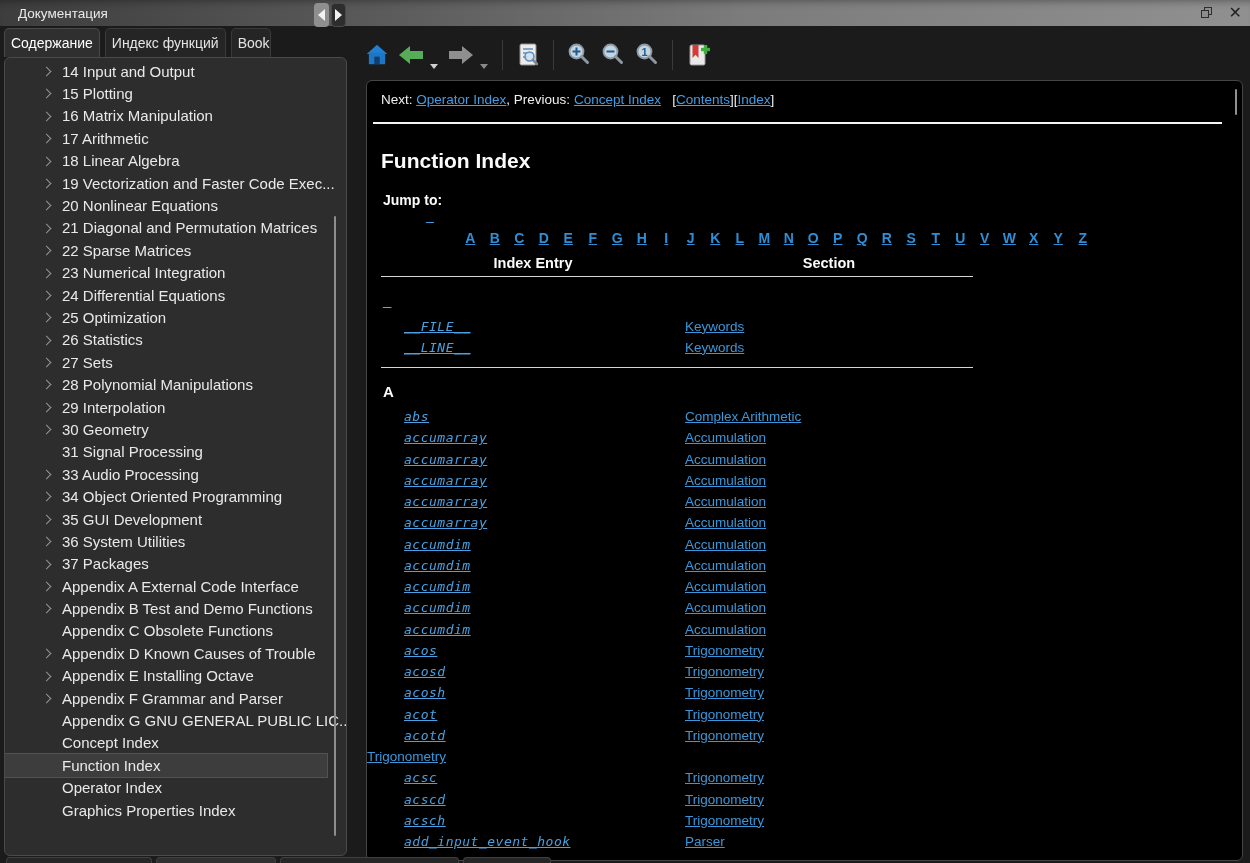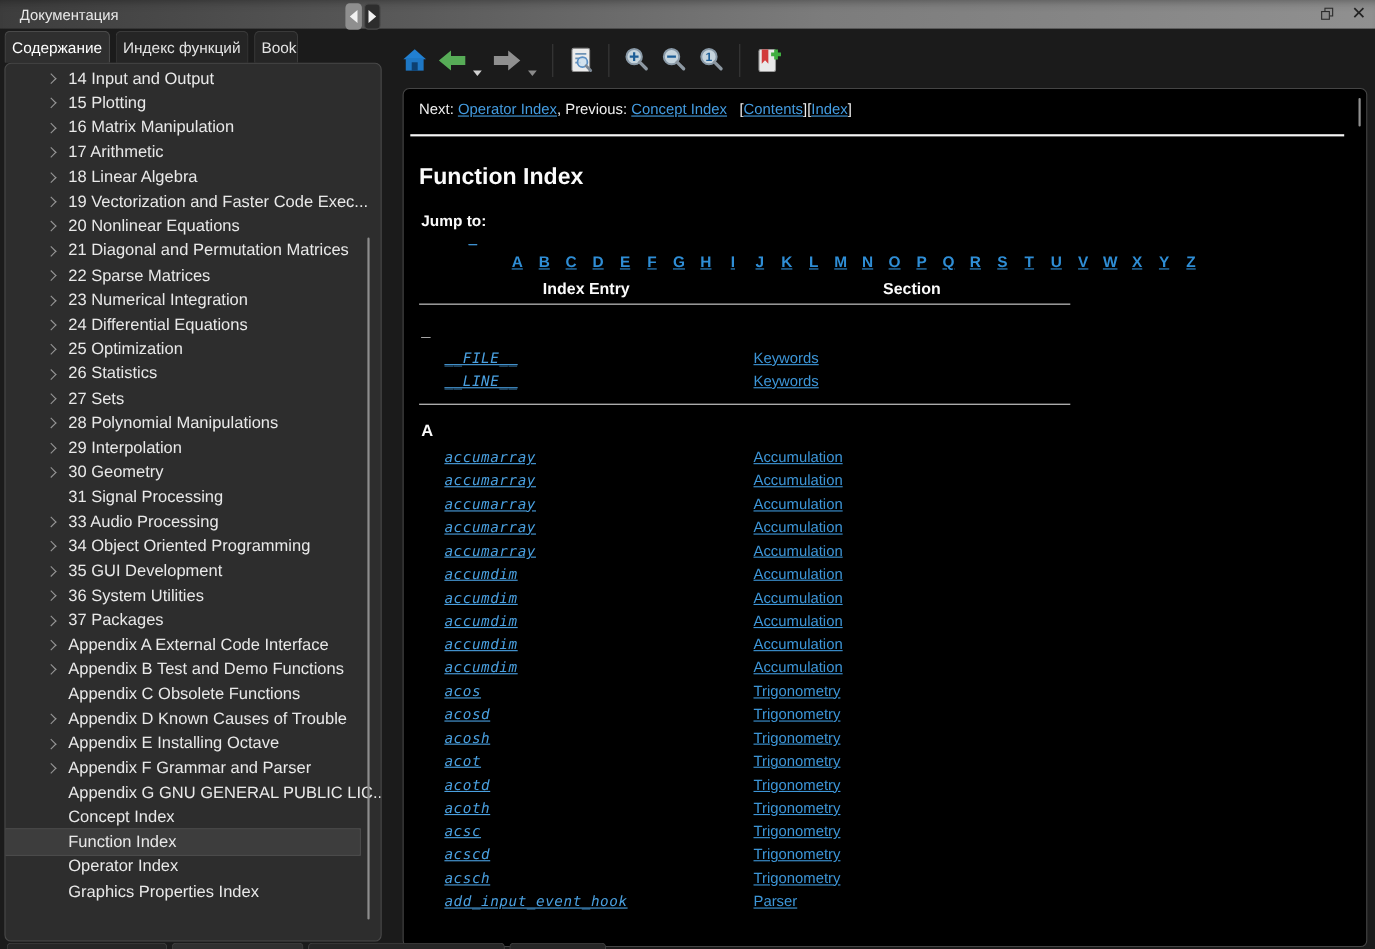--- a/index.html
+++ b/index.html
@@ -367,20 +367,24 @@
             </div>
             <div class="idx-row">
               <div class="idx-entry"><a>__LINE__</a></div>
               <div class="idx-section"><a>Keywords</a></div>
             </div>
           </div>
           <div class="rule group-rule"></div>
           <div class="group-heading">A</div>
           <div class="rows-block">
             <div class="idx-row">
+              <div class="idx-entry"><a>abs</a></div>
+              <div class="idx-section"><a>Complex Arithmetic</a></div>
+            </div>
+            <div class="idx-row">
               <div class="idx-entry"><a>accumarray</a></div>
               <div class="idx-section"><a>Accumulation</a></div>
             </div>
             <div class="idx-row">
               <div class="idx-entry"><a>accumarray</a></div>
               <div class="idx-section"><a>Accumulation</a></div>
             </div>
             <div class="idx-row">
               <div class="idx-entry"><a>accumarray</a></div>
               <div class="idx-section"><a>Accumulation</a></div>
@@ -427,21 +431,20 @@
             </div>
             <div class="idx-row">
               <div class="idx-entry"><a>acot</a></div>
               <div class="idx-section"><a>Trigonometry</a></div>
             </div>
             <div class="idx-row">
               <div class="idx-entry"><a>acotd</a></div>
               <div class="idx-section"><a>Trigonometry</a></div>
             </div>
             <div class="idx-row">
-              <div class="idx-entry"><a>acoth</a></div>
               <div class="idx-section"><a>Trigonometry</a></div>
             </div>
             <div class="idx-row">
               <div class="idx-entry"><a>acsc</a></div>
               <div class="idx-section"><a>Trigonometry</a></div>
             </div>
             <div class="idx-row">
               <div class="idx-entry"><a>acscd</a></div>
               <div class="idx-section"><a>Trigonometry</a></div>
             </div>

